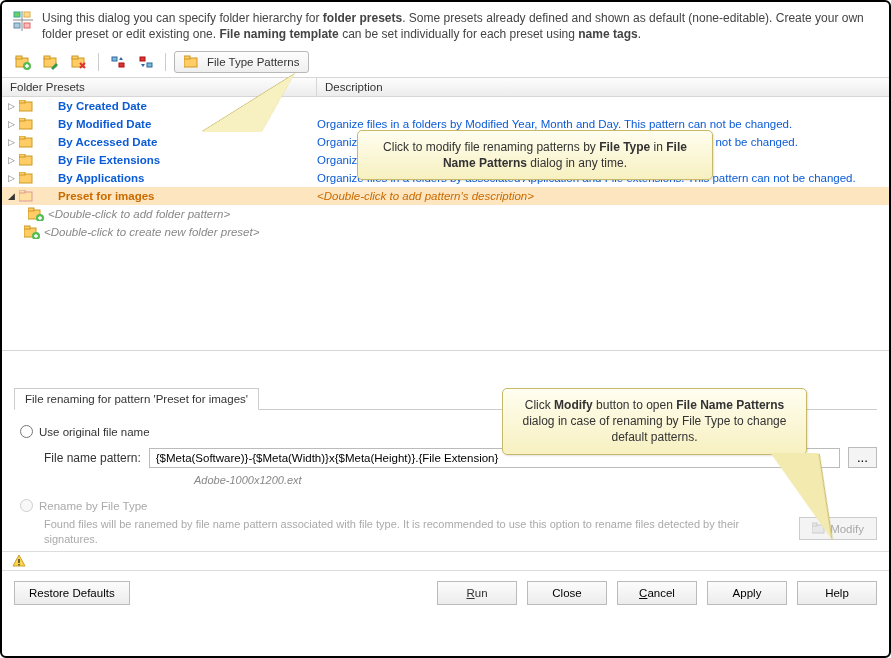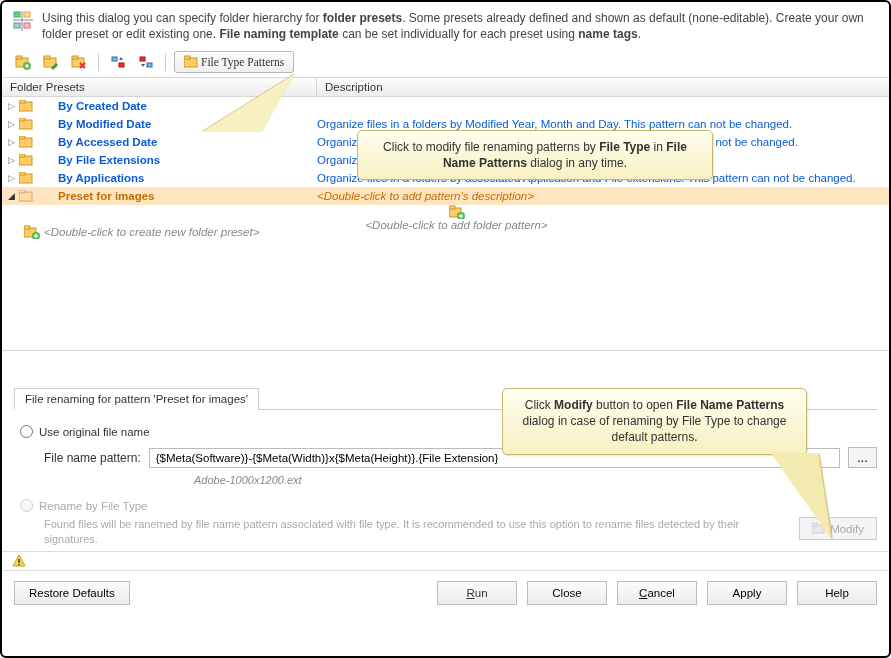--- a/index.html
+++ b/index.html
@@ -3,36 +3,36 @@
 <meta charset="utf-8">
 <style>
 * { box-sizing: border-box; margin: 0; padding: 0; }
 body { font-family: "Segoe UI", Tahoma, Arial, sans-serif; font-size: 12px; color: #333; background: #fff; width: 891px; height: 658px; overflow: hidden; position: relative; border: 2px solid #000; border-radius: 6px; }
 .header-info { display: flex; padding: 8px 10px 6px; gap: 8px; align-items: flex-start; }
 .header-icon { width: 22px; height: 22px; flex-shrink: 0; display: flex; align-items: center; justify-content: center; }
 .header-text { font-size: 12px; line-height: 1.35; color: #444; }
 .toolbar { display: flex; align-items: center; gap: 6px; padding: 3px 10px 4px; }
 .tb-btn { width: 22px; height: 22px; display: flex; align-items: center; justify-content: center; cursor: pointer; border-radius: 2px; }
 .tb-sep { width: 1px; height: 18px; background: #ccc; margin: 0 2px; }
-.ft-btn { display: flex; align-items: center; gap: 3px; padding: 3px 9px; border: 1px solid #b8b8b8; border-radius: 3px; background: linear-gradient(#fdfdfd,#efefef); cursor: pointer; font-size: 11.5px; font-family: Liberation Serif, serif; }
+.ft-btn { display: flex; align-items: center; gap: 9px; padding: 3px 9px; border: 1px solid #b8b8b8; border-radius: 3px; background: linear-gradient(#fdfdfd,#efefef); cursor: pointer; font-size: 11.5px; }
 .grid-header { display: flex; background: linear-gradient(#fdfdfd,#ececec); border: 1px solid #d6d6d6; border-left: none; border-right: none; }
 .gh-col { padding: 3px 8px; font-size: 11.5px; color: #333; border-right: 1px solid #d6d6d6; }
 .gh-col.narrow { width: 315px; }
 .tree { border-bottom: 1px solid #d6d6d6; min-height: 254px; }
 .row { display: flex; align-items: center; height: 18px; font-size: 11.5px; }
 .row .toggle { width: 12px; text-align: center; color: #777; cursor: pointer; font-size: 9px; padding-left: 6px; }
 .row .icon { width: 16px; height: 16px; margin: 0 4px; display: flex; align-items: center; justify-content: center; }
 .row .label { color: #0b5bd7; cursor: pointer; padding-left: 20px; }
 .row .label.bold { font-weight: bold; }
 .row .desc { color: #0b5bd7; margin-left: auto; padding-right: 10px; white-space: nowrap; overflow: hidden; text-overflow: ellipsis; }
 .row.app .desc { width: 560px; }
 .row.sel { background: #fde6bf; }
 .row.sel .label { color: #c96a00; font-weight: bold; }
 .row.sel .desc-sel { color: #c96a00; font-style: italic; }
-.row.child { padding-left: 22px; flex-direction: column; }
+.row.child { padding-left: 22px; }
 .row.child .placeholder { color: #888; font-style: italic; }
 .row.newpreset { padding-left: 6px; }
 .row.newpreset .placeholder { color: #888; font-style: italic; }
 .desc-wrap { position: absolute; left: 315px; }
 .bottom-section { padding: 8px 12px 4px; }
 .section-tab { display: inline-block; border: 1px solid #ccc; border-bottom-color: #fff; padding: 4px 10px; font-size: 11.5px; background: #fff; position: relative; top: 1px; margin-top: 28px; }
 .section-line { border-top: 1px solid #ccc; margin-bottom: 10px; }
 .radio-row { display: flex; align-items: center; gap: 6px; padding: 5px 6px; font-size: 11.5px; }
 .radio-row input { margin: 0; }
 .pattern-row { display: flex; align-items: center; gap: 8px; padding: 4px 0 4px 30px; }

